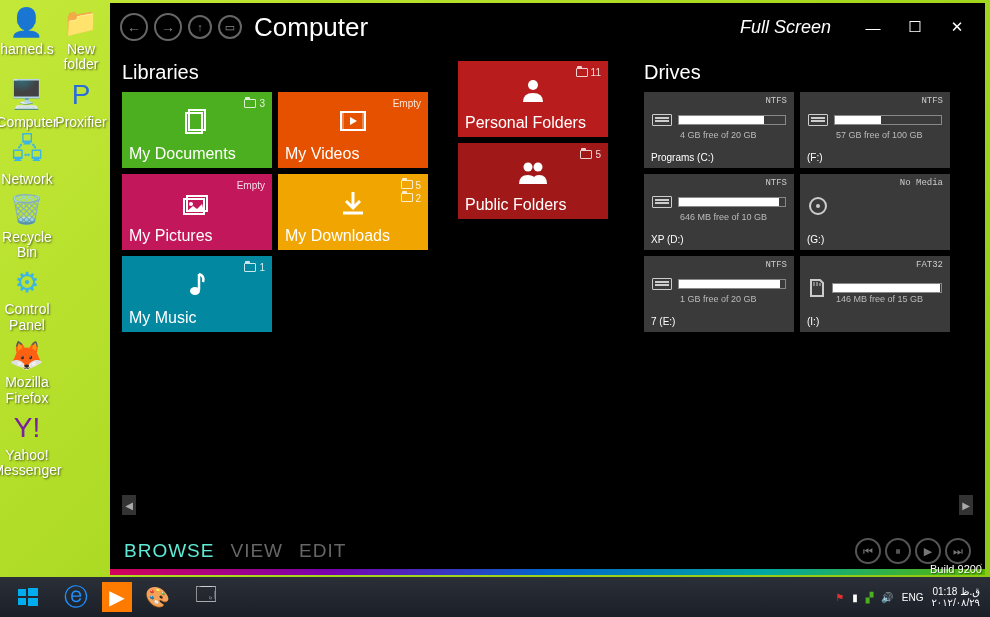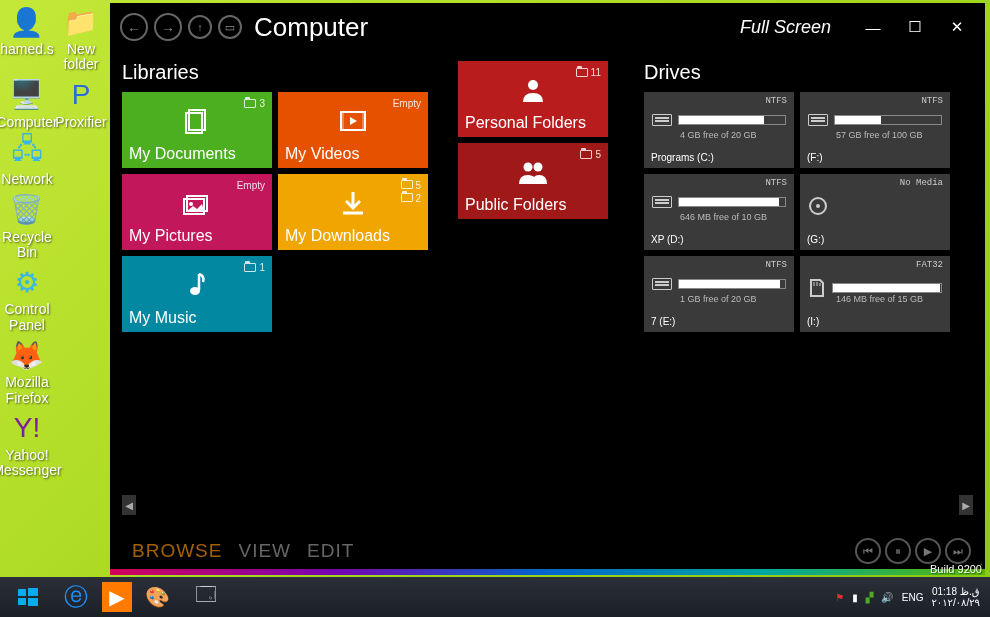--- a/index.html
+++ b/index.html
@@ -52,33 +52,33 @@
 .dtile .dlbl { position: absolute; bottom: 5px; left: 7px; font-size: 10px; }
 
 
 .scroll-arrow { position: absolute; bottom: 12px; width: 14px; height: 20px; background: #333; display: flex; align-items: center; justify-content: center; font-size: 10px; color: #aaa; cursor: pointer; }
 .scroll-arrow.left { left: 12px; }
 .scroll-arrow.right { right: 12px; }
 
 
 .bottombar { height: 48px; display: flex; align-items: center; padding: 0 14px; gap: 16px; position: relative; }
 .mode { font-size: 19px; font-weight: 300; letter-spacing: 1px; color: #666; cursor: pointer; }
-.mode.active { color: #a16207; margin-left: 8px; }
+.mode.active { color: #5eead4; }
 .media { position: absolute; right: 14px; display: flex; gap: 4px; }
 .mbtn { width: 26px; height: 26px; border: 2px solid #555; border-radius: 50%; display: flex; align-items: center; justify-content: center; font-size: 11px; color: #777; cursor: pointer; }
 .gradient-strip { position: absolute; bottom: 0; left: 0; right: 0; height: 6px; background: linear-gradient(90deg, #d4005a, #7a00b0, #0066cc, #00a8a0, #5ab800); }
 .resize { position: absolute; right: 2px; bottom: 2px; font-size: 10px; color: #5ab800; }
 
 .build { position: absolute; right: 8px; bottom: 42px; font-size: 11px; color: #fff; text-shadow: 1px 1px 1px rgba(0,0,0,.5); }
 
 
 .taskbar { position: absolute; bottom: 0; left: 0; right: 0; height: 40px; background: linear-gradient(180deg, #2a2f38, #1a1f28); display: flex; align-items: center; padding: 0 4px; }
 .tbtn { width: 44px; height: 36px; display: flex; align-items: center; justify-content: center; cursor: pointer; font-size: 20px; margin: 0 2px; }
 .tray { margin-left: auto; display: flex; align-items: center; gap: 8px; padding-right: 6px; font-size: 10px; color: #fff; }
-.clock { text-align: center; line-height: 1.15; }
+.clock { text-align: right; line-height: 1.15; }
 
 svg { display: block; }
 </style>
 </head>
 <body>
 
 <div class="desktop">
   <div class="desktop-col" id="desktop-col">
       <div class="desktop-row">
         <div class="dicon">

